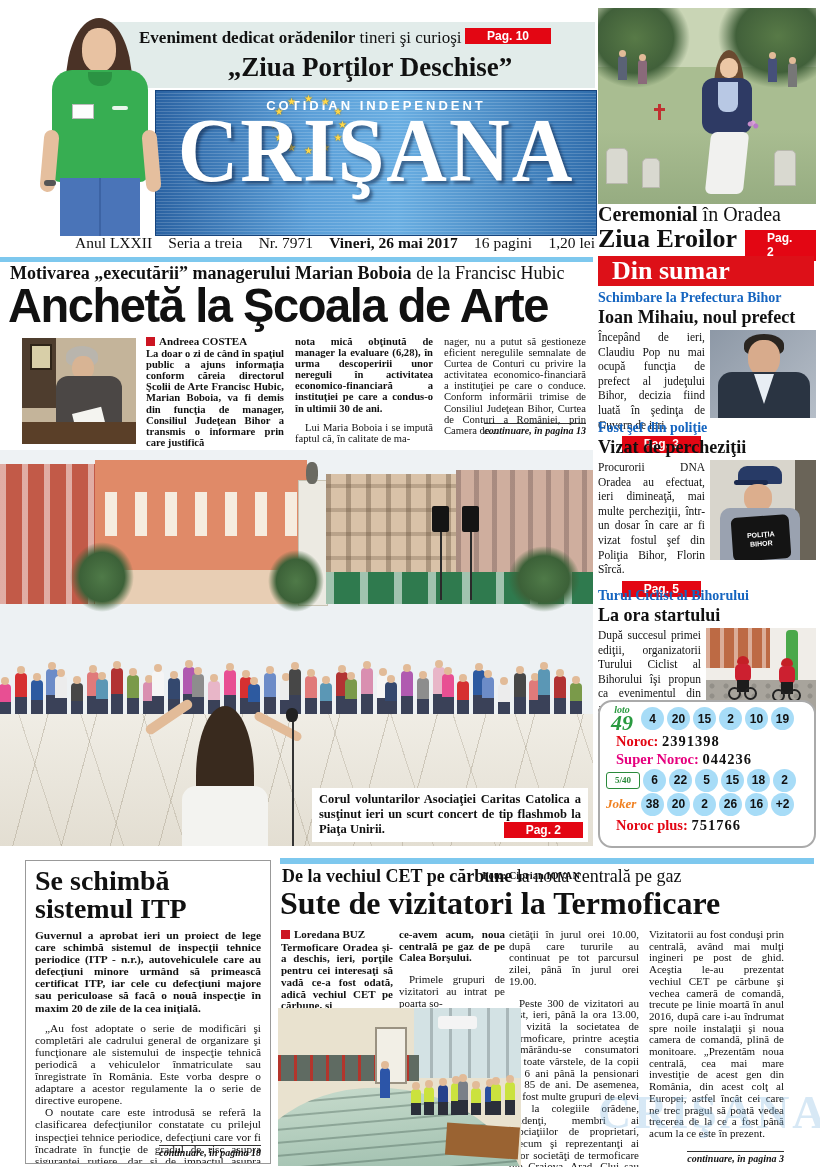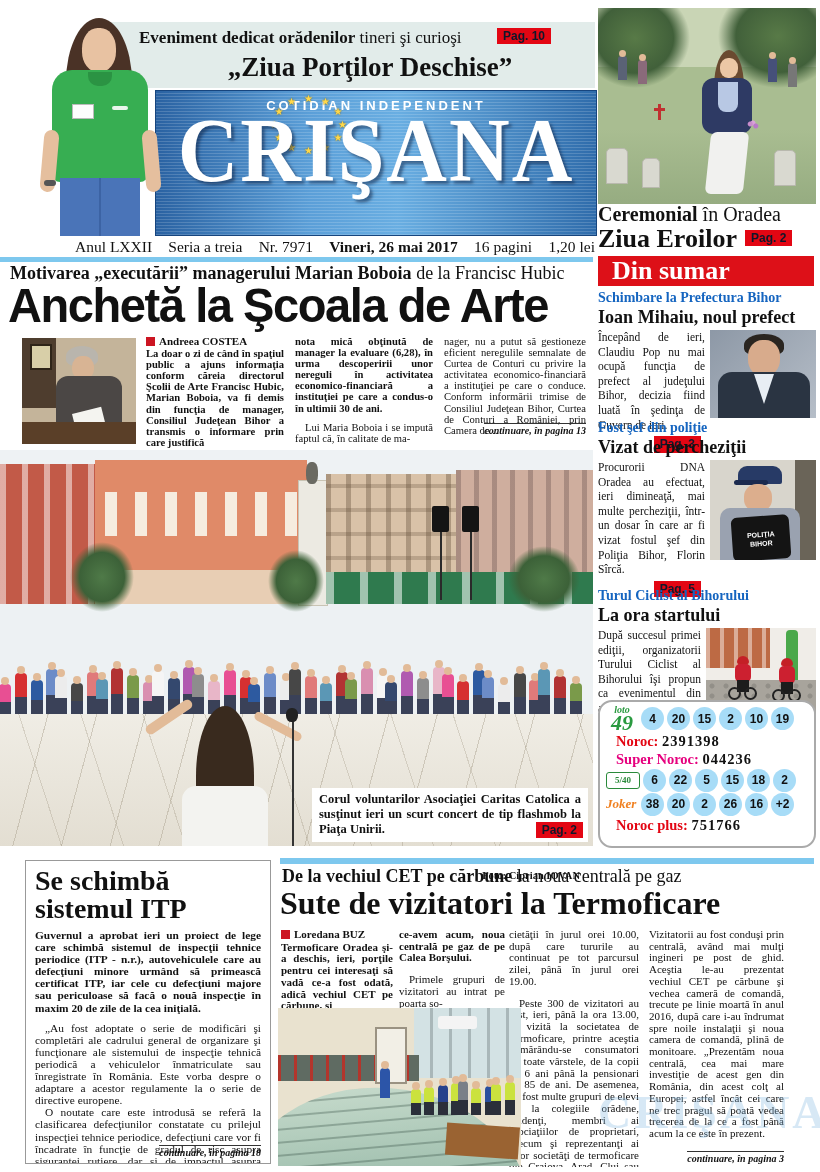--- a/index.html
+++ b/index.html
@@ -1,22 +1,22 @@
 <!DOCTYPE html>
 <html><head>
 <meta charset="utf-8">
 <style>
   html,body{margin:0;padding:0;background:#888;}
   .page{position:relative;width:820px;height:1172px;background:#fff;overflow:hidden;
         font-family:"Liberation Serif","DejaVu Serif",serif;color:#111;}
   .abs{position:absolute;}
   .sans{font-family:"Liberation Sans","DejaVu Sans",sans-serif;}
   .jt{text-align:justify;}
-  .pag{display:inline-block;background:#e30613;color:#0f172a;font-family:"Liberation Sans",sans-serif;
-       font-weight:bold;font-size:12px;line-height:1.2;padding:1px 6px;}
+  .pag{display:inline-block;background:#e30613;color:#ffffff;font-family:"Liberation Sans",sans-serif;
+       font-weight:bold;font-size:12px;line-height:1.2;padding:1px 22px;}
   
   .banner{left:95px;top:22px;width:500px;height:66px;background:#e2ecea;z-index:1;}
   .banner-kicker{position:absolute;left:44px;top:6px;font-size:17px;}
   .banner-kicker b{font-weight:bold;}
   .banner-pag{position:absolute;right:44px;top:6px;}
   .banner-title{position:absolute;left:60px;right:10px;top:30px;text-align:center;
                 font-size:27px;font-weight:bold;}
   
   .woman{left:16px;top:12px;width:176px;height:224px;z-index:2;overflow:hidden;}
   .w-hair{left:50px;top:6px;width:66px;height:128px;background:#4a3226;border-radius:50% 50% 42% 42%;}
@@ -43,22 +43,22 @@
   .eu-star{position:absolute;font-size:10px;color:#ffd84a;text-shadow:0 0 2px #8a6a00;}
   
   .vert-info{left:549px;top:90px;width:30px;height:150px;}
   .vert-info span{display:inline-block;writing-mode:vertical-rl;transform:rotate(180deg);
     font-family:"Liberation Sans",sans-serif;font-weight:bold;font-size:10.5px;height:150px;text-align:center;}
   .v-mail{color:#111;}
   .v-site{color:#1565c0;}
   .barcode{left:578px;top:118px;width:18px;height:112px;background:
     repeating-linear-gradient(0deg,#111 0 1px,#fff 1px 3px,#111 3px 5px,#fff 5px 6px,#111 6px 7px,#fff 7px 10px);}
   
-  .dateline{left:75px;top:234px;width:520px;height:22px;display:flex;justify-content:space-between;
-            align-items:flex-end;font-size:15.5px;}
+  .dateline{left:75px;top:234px;width:520px;height:28px;display:flex;justify-content:space-between;
+            align-items:flex-start;font-size:15.5px;}
   .dl-date{font-weight:bold;}
   .divider1{left:0;top:257px;width:593px;height:5px;background:#7ec8ee;}
   .divider2{left:280px;top:858px;width:534px;height:6px;background:#7ec8ee;}
   
   .lead-kicker{left:10px;top:263px;width:585px;font-size:18px;}
   .lead-kicker b{font-weight:bold;}
   .lead-headline{left:8px;top:281px;width:590px;font-family:"Liberation Sans",sans-serif;font-weight:bold;
     font-size:49px;line-height:1;letter-spacing:-1.5px;white-space:nowrap;transform:scaleX(.96);
     transform-origin:left top;}
   .art-sm{font-size:10.6px;line-height:11.1px;}

